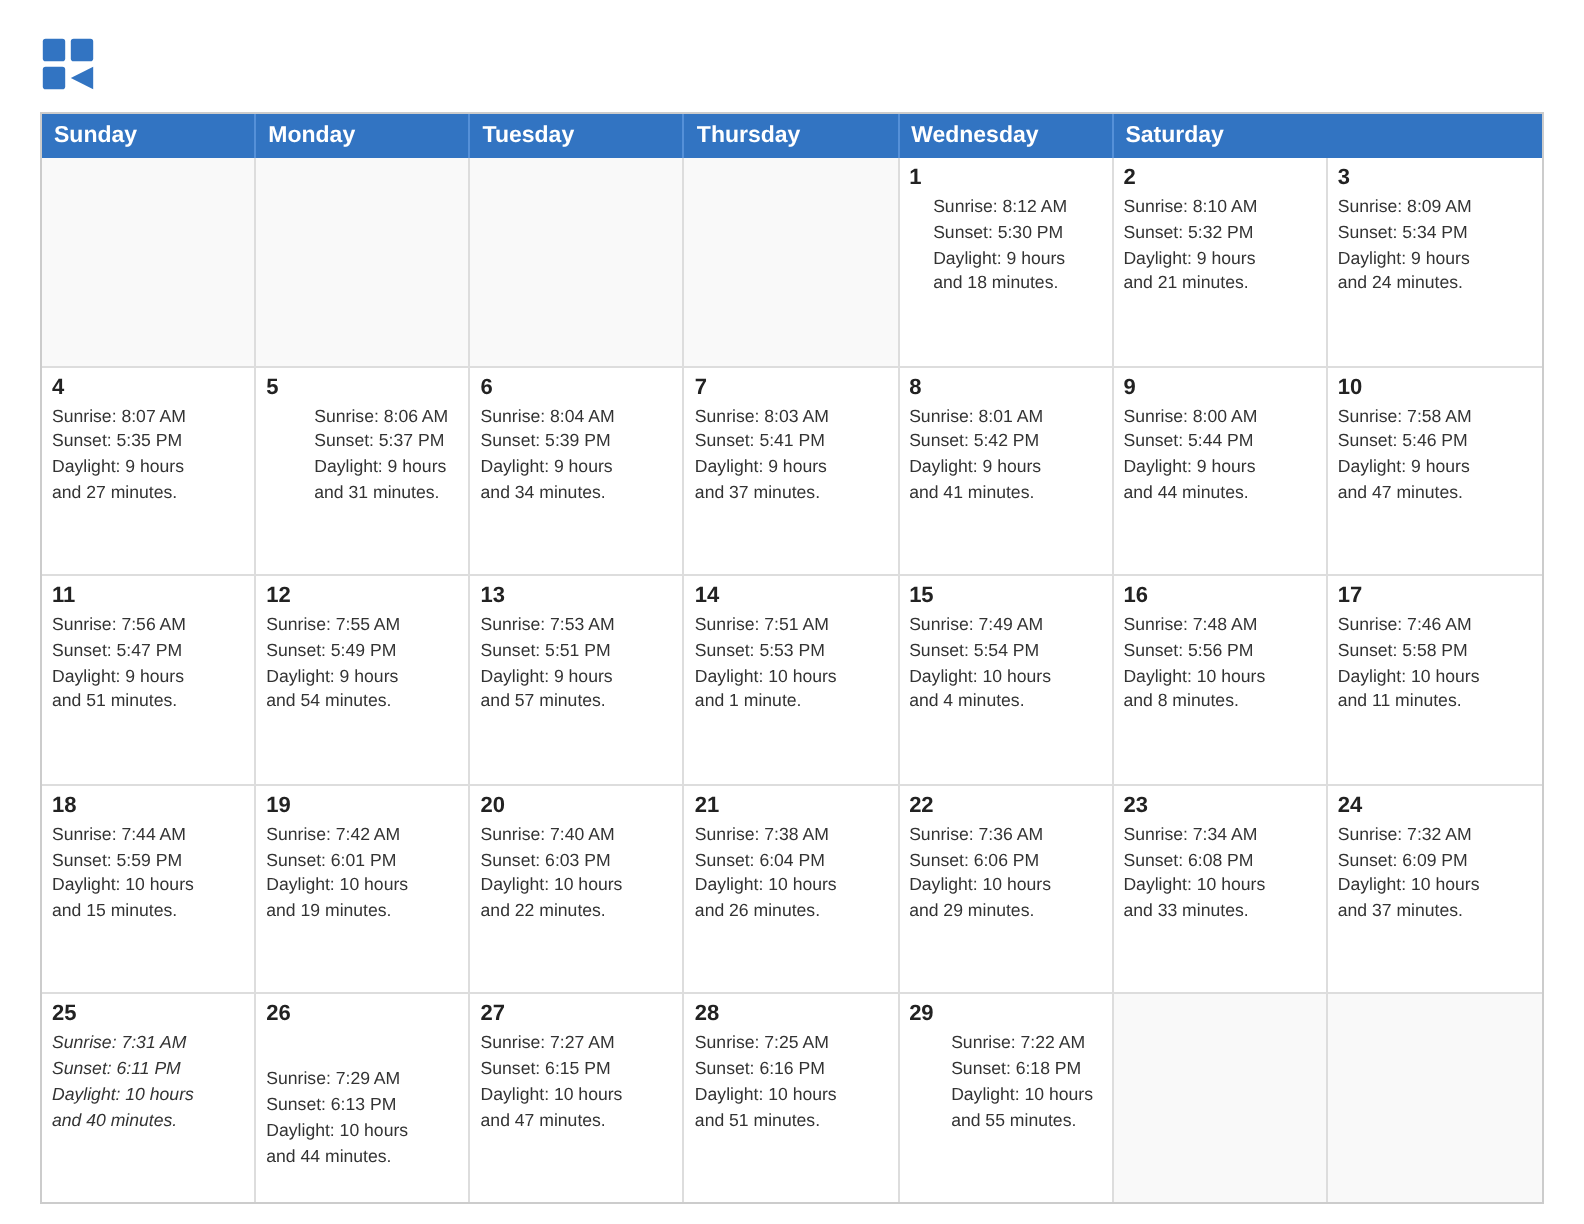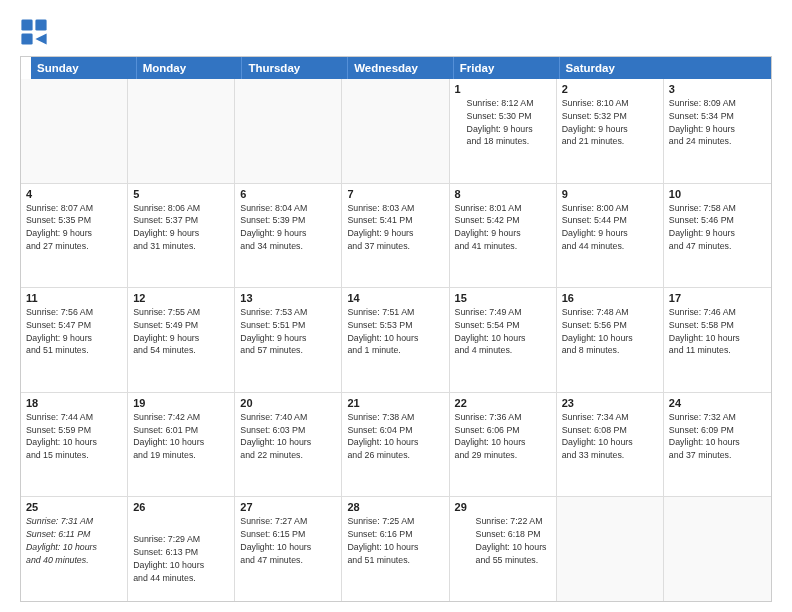--- a/index.html
+++ b/index.html
@@ -57,21 +57,20 @@
     .calendar {
       flex: 1;
       display: flex;
       flex-direction: column;
       border: 1px solid #ccc;
     }
     .cal-header-row {
       display: grid;
       grid-template-columns: repeat(7, 1fr);
       background: #3274c2;
-      margin-left: 10px;
     }
     .cal-header-cell {
       color: #fff;
       font-size: 11.5px;
       font-weight: bold;
       padding: 5px 6px;
       border-right: 1px solid #5590d8;
     }
     .cal-header-cell:last-child { border-right: none; }
     .cal-body {
@@ -128,23 +127,23 @@
     <div class="title-block">
       <div class="month-title"></div>
       <div class="subtitle"></div>
     </div>
   </div>
 
   <div class="calendar">
     <div class="cal-header-row">
     <div class="cal-header-cell">Sunday</div>
         <div class="cal-header-cell">Monday</div>
+        <div class="cal-header-cell">Tuesday</div>
         <div class="cal-header-cell">Thursday</div>
         <div class="cal-header-cell">Wednesday</div>
-        <div class="cal-header-cell">Friday</div>
         <div class="cal-header-cell">Saturday</div>
       </div>
     <div class="cal-body">
     <div class="cal-week">
           <div class="cal-cell empty"></div>
           <div class="cal-cell empty"></div>
           <div class="cal-cell empty"></div>
           <div class="cal-cell empty"></div>
           <div class="cal-cell">
             <div class="day-number">1</div>
@@ -171,21 +170,21 @@
         <div class="cal-week">
           <div class="cal-cell">
             <div class="day-number">4</div>
             <div class="day-info" style="white-space: pre-line;">Sunrise: 8:07 AM
 Sunset: 5:35 PM
 Daylight: 9 hours
 and 27 minutes.</div>
           </div>
           <div class="cal-cell">
             <div class="day-number">5</div>
-            <div class="day-info" style="white-space: pre-line;">Sunrise: 8:06 AM
+            <div class="day-info" style="white-space: pre-line; margin-left: 24px;">Sunrise: 8:06 AM
 Sunset: 5:37 PM
 Daylight: 9 hours
 and 31 minutes.</div>
           </div>
           <div class="cal-cell">
             <div class="day-number">6</div>
             <div class="day-info" style="white-space: pre-line;">Sunrise: 8:04 AM
 Sunset: 5:39 PM
 Daylight: 9 hours
 and 34 minutes.</div>

